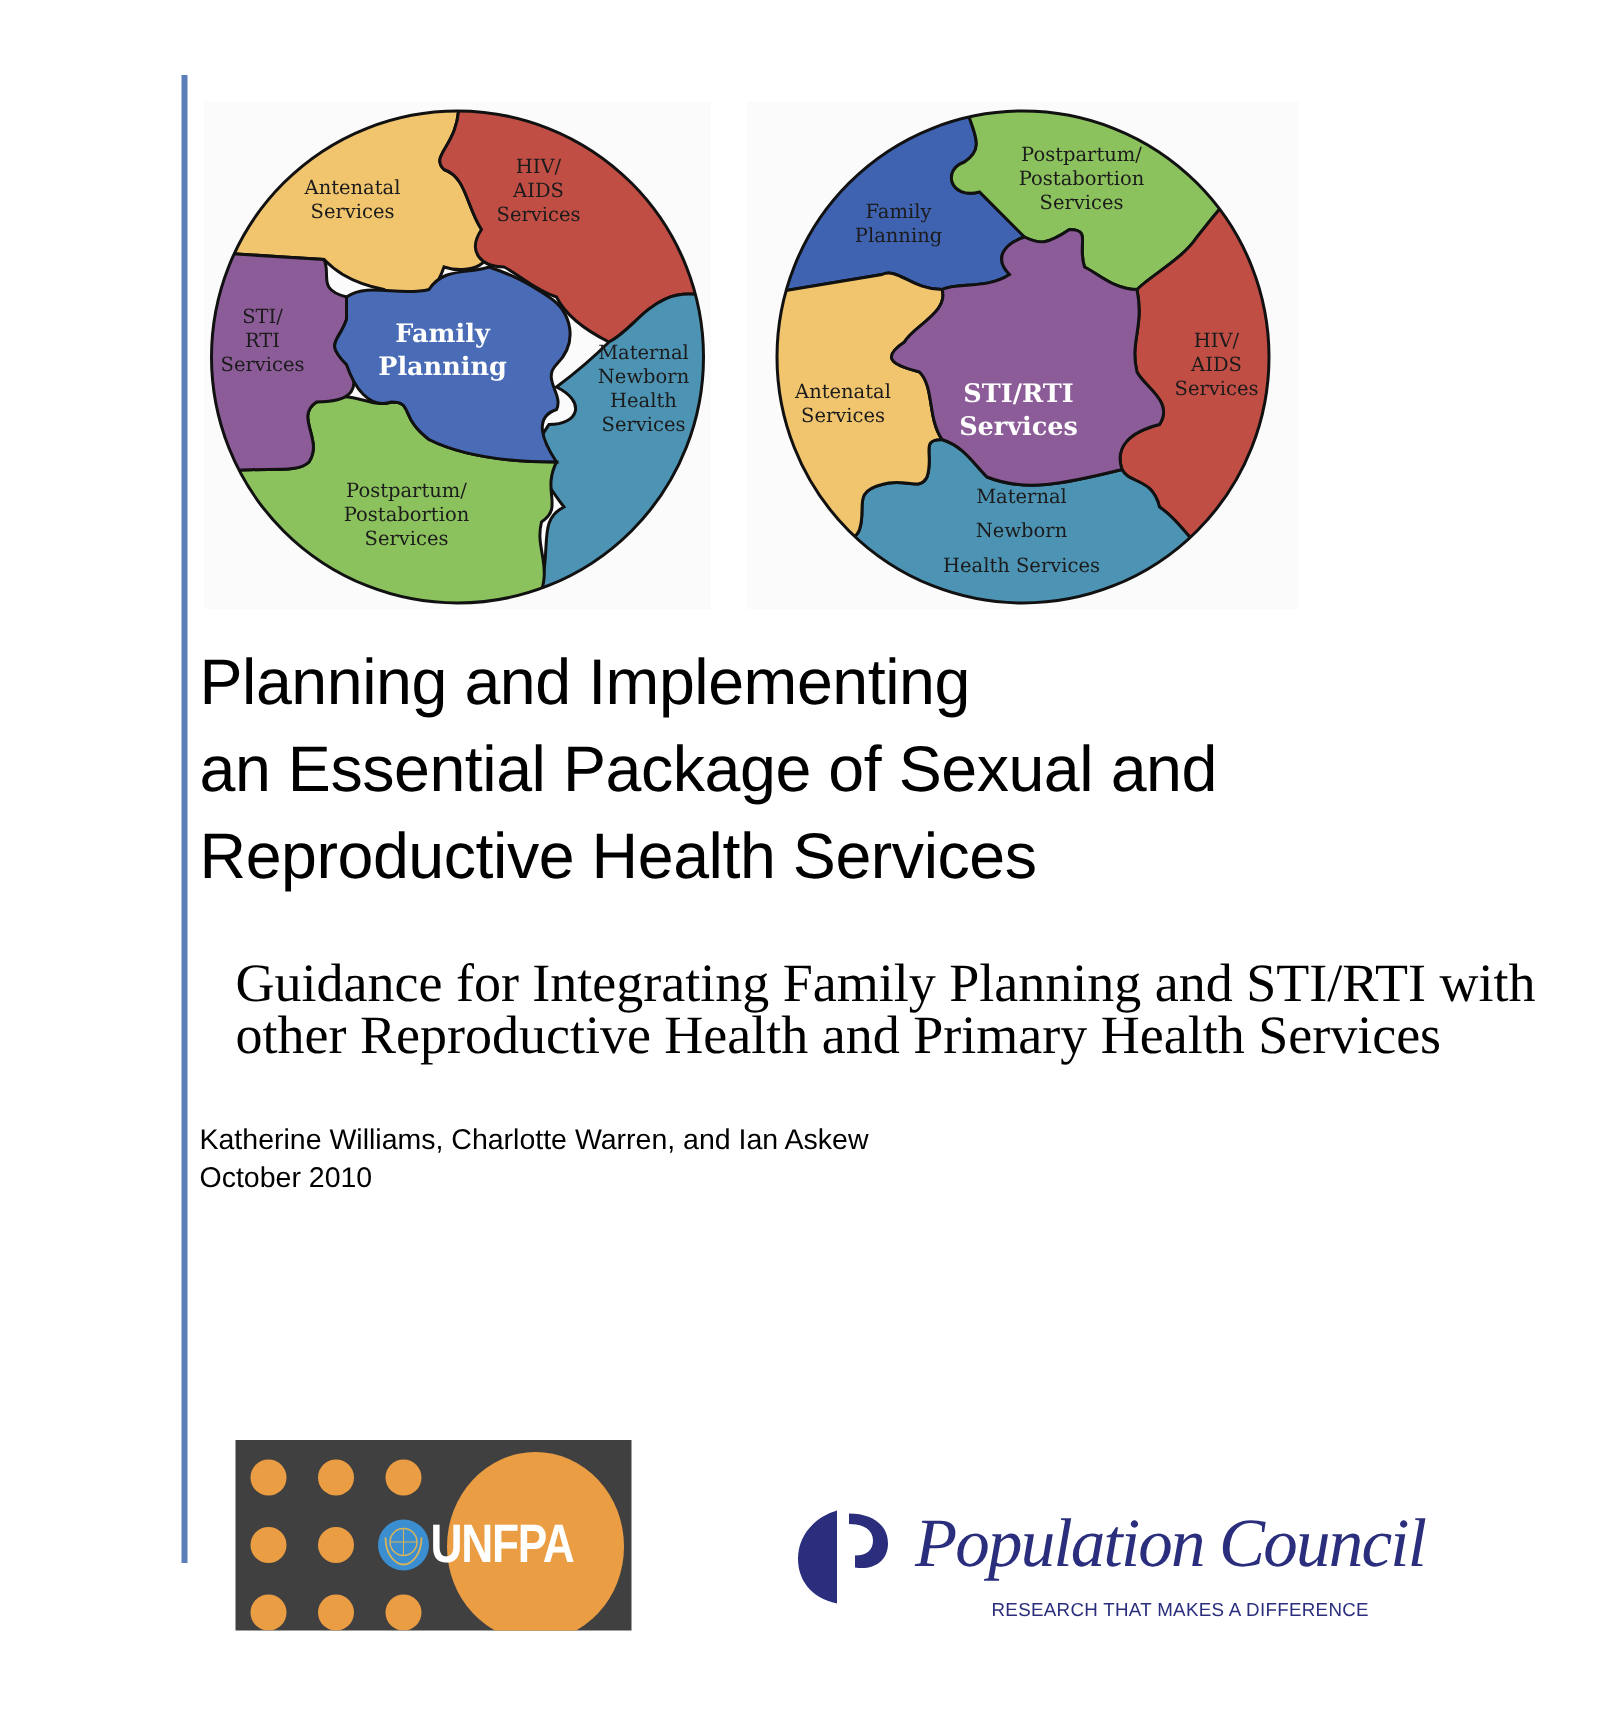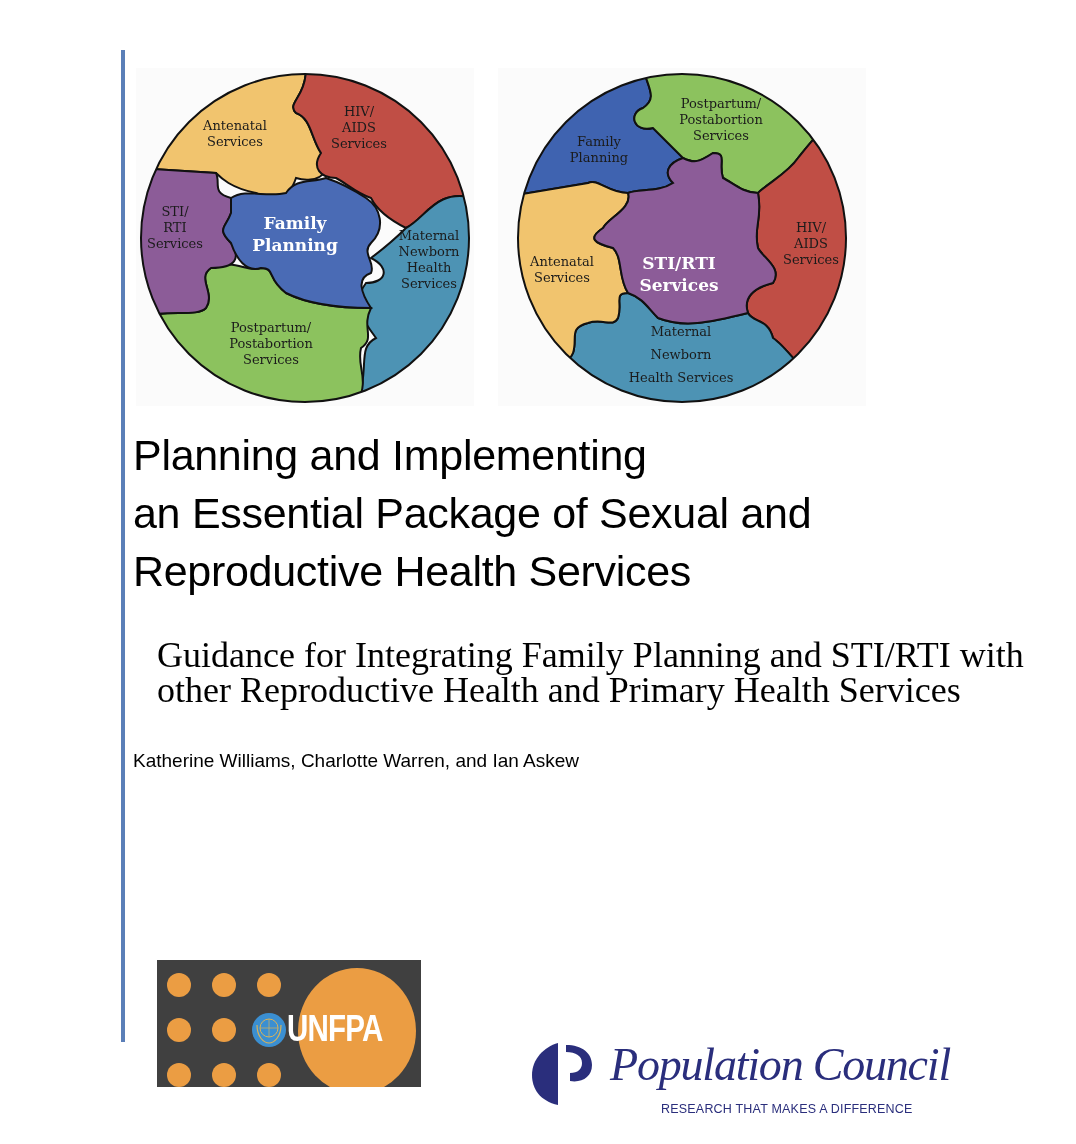--- a/index.html
+++ b/index.html
@@ -20,21 +20,21 @@
                 font-family: "Liberation Serif", serif; font-size: 36px; line-height: 35px; margin-left: 24px; }
     .subtitle div { white-space: nowrap; }
     .authors { position: absolute; left: 133px; top: 748px; font-family: Liberation Sans, sans-serif;
                font-size: 19px; line-height: 25px; }
     .unfpa { position: absolute; left: 157px; top: 960px; width: 264px; height: 127px; background: #404040; overflow: hidden; }
     .dot { position: absolute; width: 24px; height: 24px; border-radius: 50%; background: #eb9d43; }
     .bigcircle { position: absolute; left: 141px; top: 8px; width: 118px; height: 126px; border-radius: 50%; background: #eb9d43; }
     .unlogo { position: absolute; left: 95px; top: 53px; width: 34px; height: 34px; border-radius: 50%; background: #3b8fd1; }
     .unfpa-text { position: absolute; left: 130px; top: 48px; font-family: "Liberation Sans", sans-serif;
                   font-weight: bold; font-size: 36px; color: #ffffff; letter-spacing: -1px; transform: scaleX(0.82); transform-origin: left; }
-    .popcouncil { position: absolute; left: 530px; top: 1000px; width: 410px; height: 90px; margin-top: 36px; }
+    .popcouncil { position: absolute; left: 530px; top: 1000px; width: 410px; height: 90px; }
     .pc-mark { position: absolute; left: 0; top: 5px; }
     .pc-name { position: absolute; left: 80px; top: 2px; font-family: "Liberation Serif", serif; font-style: italic;
                font-size: 46px; color: #2a2e7c; letter-spacing: -1.2px; white-space: nowrap; }
     .pc-tag { position: absolute; left: 131px; top: 66px; font-family: "Liberation Sans", sans-serif;
               font-size: 12.5px; color: #2a2e7c; letter-spacing: 0.2px; white-space: nowrap; }
   </style>
 </head>
 <body>
 
 <div class="rule"></div>
@@ -115,20 +115,21 @@
   <div>Reproductive Health Services</div>
 </div>
 
 <div class="subtitle">
   <div>Guidance for Integrating Family Planning and STI/RTI with</div>
   <div>other Reproductive Health and Primary Health Services</div>
 </div>
 
 <div class="authors">
   <div>Katherine Williams,  Charlotte Warren, and Ian Askew</div>
+  <div>October 2010</div>
 </div>
 
 <div class="unfpa">
   <div class="dot" style="left:10px;top:13px;"></div>
   <div class="dot" style="left:55px;top:13px;"></div>
   <div class="dot" style="left:100px;top:13px;"></div>
   <div class="dot" style="left:10px;top:58px;"></div>
   <div class="dot" style="left:55px;top:58px;"></div>
   <div class="dot" style="left:10px;top:103px;"></div>
   <div class="dot" style="left:55px;top:103px;"></div>

